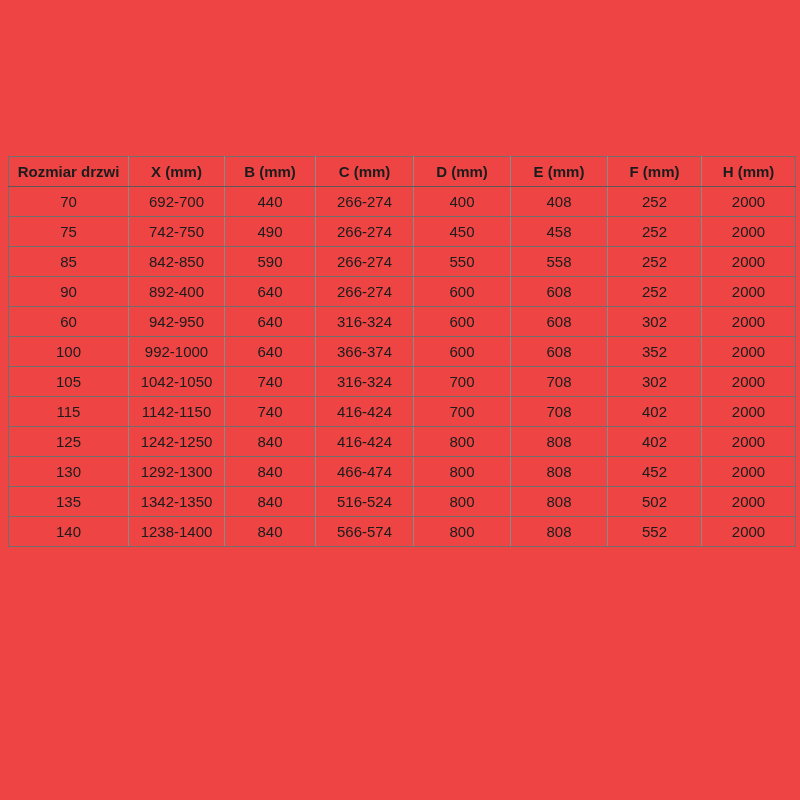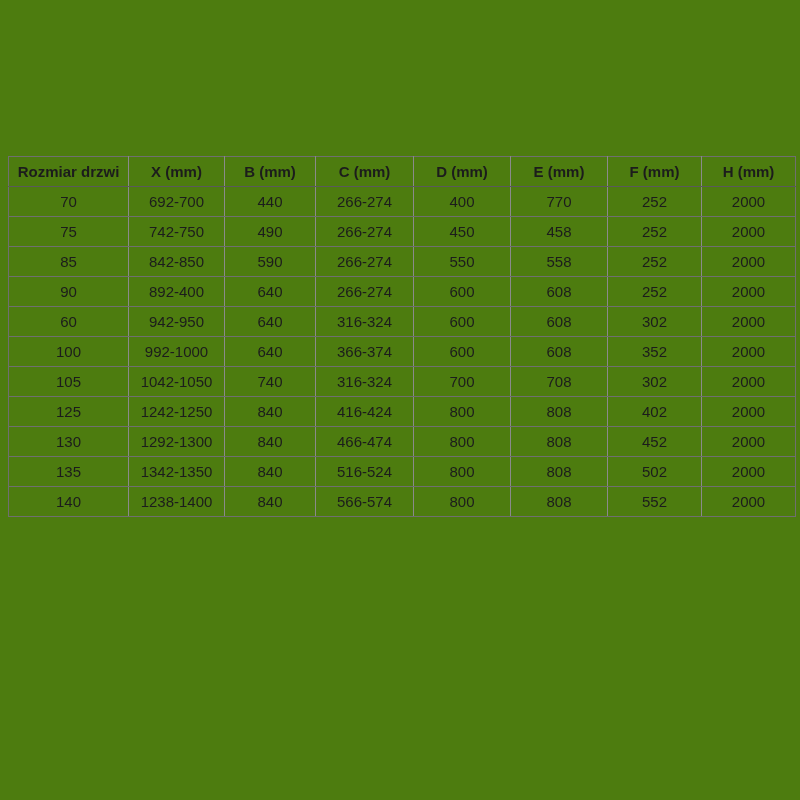--- a/index.html
+++ b/index.html
@@ -7,21 +7,21 @@
     padding: 0;
     width: 800px;
     height: 800px;
     background: #ffffff;
     font-family: "Liberation Sans", sans-serif;
   }
   .page {
     position: relative;
     width: 800px;
     height: 800px;
-    background: #4d7c0f;
+    background: #ef4444;
     overflow: hidden;
   }
   table.size-table {
     position: absolute;
     left: 8px;
     top: 156px;
     width: 787px;
     border-collapse: collapse;
     table-layout: fixed;
   }
@@ -76,21 +76,21 @@
           <th>H (mm)</th>
         </tr>
     </thead>
     <tbody>
         <tr>
           <td>70</td>
           <td>692-700</td>
           <td>440</td>
           <td>266-274</td>
           <td>400</td>
-          <td>770</td>
+          <td>408</td>
           <td>252</td>
           <td>2000</td>
         </tr>
         <tr>
           <td>75</td>
           <td>742-750</td>
           <td>490</td>
           <td>266-274</td>
           <td>450</td>
           <td>458</td>
@@ -141,20 +141,30 @@
           <td>105</td>
           <td>1042-1050</td>
           <td>740</td>
           <td>316-324</td>
           <td>700</td>
           <td>708</td>
           <td>302</td>
           <td>2000</td>
         </tr>
         <tr>
+          <td>115</td>
+          <td>1142-1150</td>
+          <td>740</td>
+          <td>416-424</td>
+          <td>700</td>
+          <td>708</td>
+          <td>402</td>
+          <td>2000</td>
+        </tr>
+        <tr>
           <td>125</td>
           <td>1242-1250</td>
           <td>840</td>
           <td>416-424</td>
           <td>800</td>
           <td>808</td>
           <td>402</td>
           <td>2000</td>
         </tr>
         <tr>

